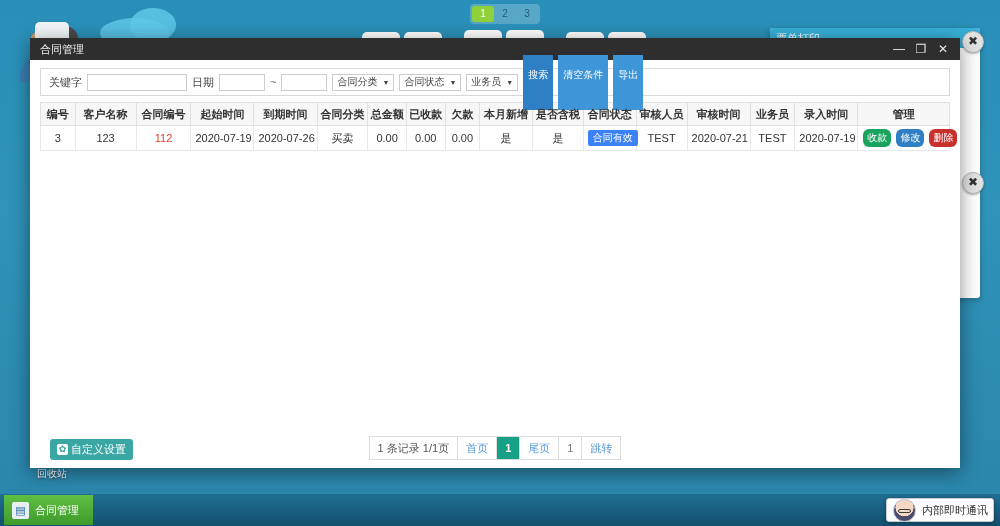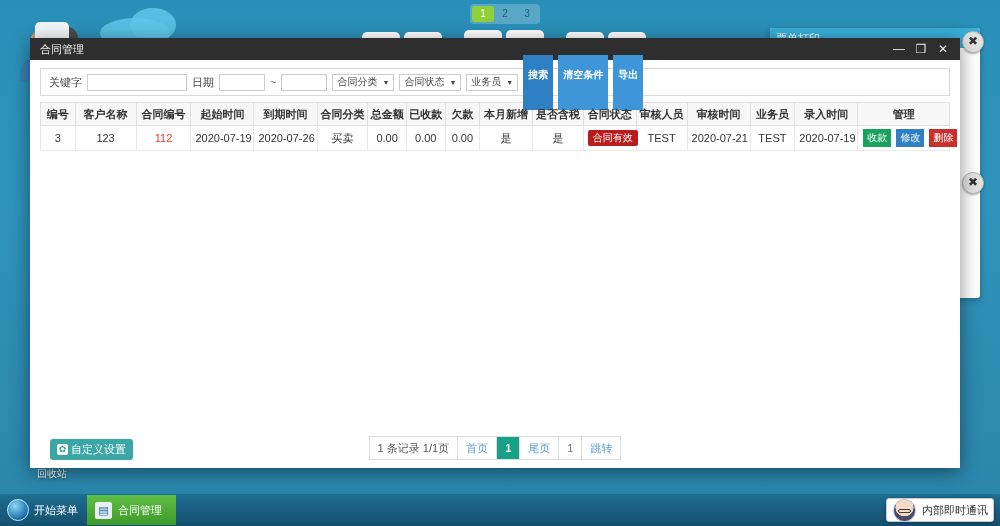--- a/index.html
+++ b/index.html
@@ -228,21 +228,20 @@
   .sel .caret { font-size: 7px; }
   .btn-blue {
     background: #2f7fc4;
     color: #fff;
     font-size: 10px;
     height: 33px;
     line-height: 17px;
     padding: 11px 5px;
     cursor: pointer;
     white-space: nowrap;
-    font-weight: bold;
   }
   .btn-blue.lt { background: #3e95d8; }
 
   
   #grid {
     width: 100%;
     border-collapse: collapse;
     font-size: 11px;
     table-layout: fixed;
   }
@@ -263,32 +262,32 @@
     padding: 0 4px;
     color: #333;
     text-align: center;
     white-space: nowrap;
     font-size: 11px;
   }
   #grid td.left { text-align: center; }
   .red-link { color: #e0402f; cursor: pointer; }
   .badge-green {
     display: inline-block;
-    background: #b91c1c;
+    background: #3b82f6;
     color: #fff;
     font-size: 10px;
     padding: 1px 5px;
     border-radius: 2px;
   }
   .act {
     display: inline-block;
     color: #fff;
     font-size: 10px;
     padding: 2px 4px;
-    border-radius: 0;
+    border-radius: 6px;
     margin: 0 1px;
     cursor: pointer;
   }
   .act.g { background: #1aa35f; }
   .act.b { background: #2f7fc4; }
   .act.r { background: #c9302c; }
 
   
   #custom-settings {
     position: absolute;
@@ -610,24 +609,20 @@
           <div class="pitem">尾页</div>
           <div class="pitem num">1</div>
           <div class="pitem">跳转</div>
         </div>
       </div>
 
     </div>
   </div>
 
   <div id="taskbar">
-    <div id="start-button">
-      <div class="orb"></div>
-      <div class="slbl">开始菜单</div>
-    </div>
     <div class="task">
       <div class="tico">▤</div>
       <div class="tlbl">合同管理</div>
     </div>
   </div>
 
   <div id="chat-widget">
     <div class="avatar"></div>
     <div class="clbl">内部即时通讯</div>
   </div>

